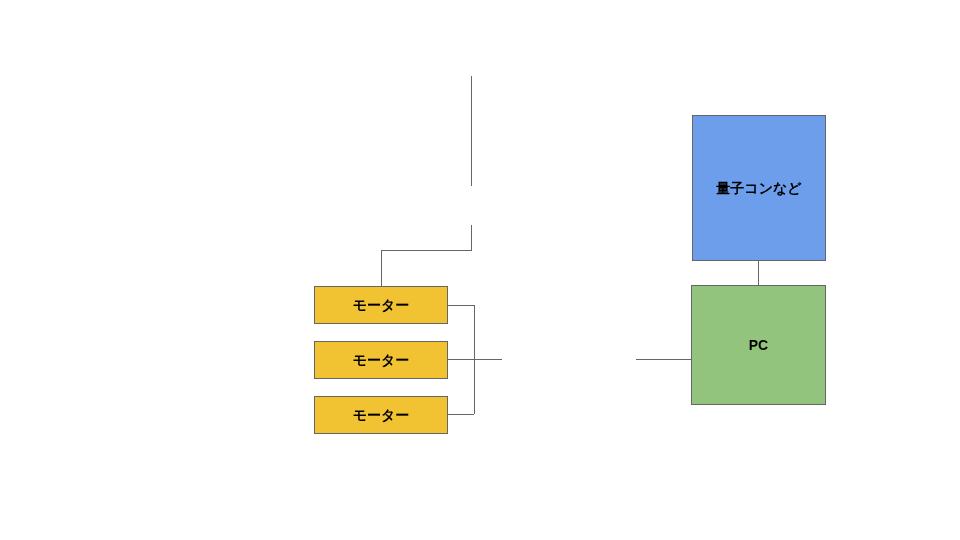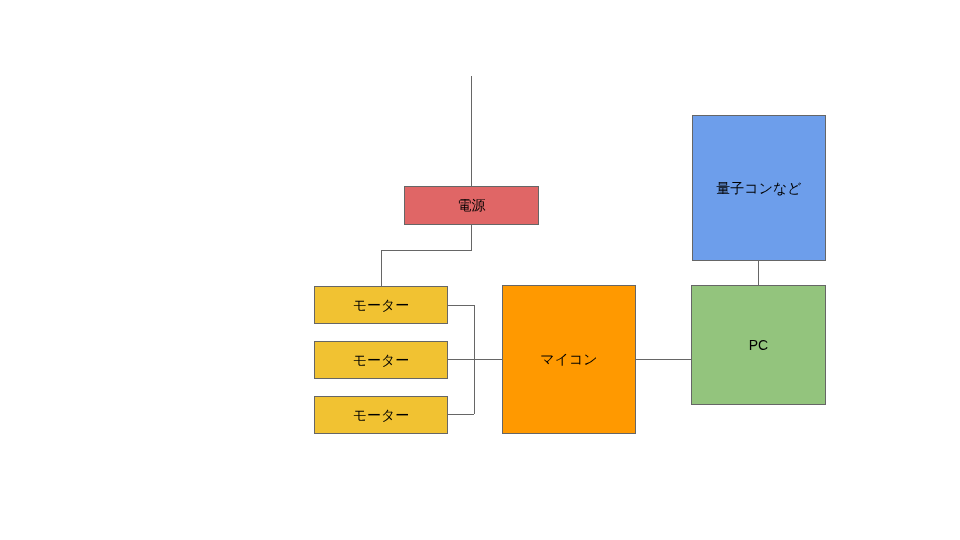--- a/index.html
+++ b/index.html
@@ -15,20 +15,21 @@
     overflow: hidden;
     font-family: "Liberation Sans", "DejaVu Sans", sans-serif;
   }
   .node {
     position: absolute;
     box-sizing: border-box;
     border: 1px solid #666666;
     display: flex;
     align-items: center;
     justify-content: center;
+    font-weight: bold;
   }
   .node-label {
     color: #000000;
     font-size: 14px;
     line-height: 1.2;
     white-space: nowrap;
     text-align: center;
   }
   .connector {
     position: absolute;
@@ -43,34 +44,28 @@
   <div class="connector" style="left: 471px; top: 225px; background: rgb(102, 102, 102); width: 1px; height: 25px;"></div>
   <div class="connector" style="left: 381px; top: 250px; background: rgb(102, 102, 102); width: 91px; height: 1px;"></div>
   <div class="connector" style="left: 381px; top: 250px; background: rgb(102, 102, 102); width: 1px; height: 36px;"></div>
   <div class="connector" style="left: 448px; top: 305px; background: rgb(102, 102, 102); width: 26px; height: 1px;"></div>
   <div class="connector" style="left: 474px; top: 305px; background: rgb(102, 102, 102); width: 1px; height: 109px;"></div>
   <div class="connector" style="left: 448px; top: 359px; background: rgb(102, 102, 102); width: 54px; height: 1px;"></div>
   <div class="connector" style="left: 448px; top: 414px; background: rgb(102, 102, 102); width: 26px; height: 1px;"></div>
   <div class="connector" style="left: 636px; top: 359px; background: rgb(102, 102, 102); width: 55px; height: 1px;"></div>
   <div class="connector" style="left: 758px; top: 261px; background: rgb(102, 102, 102); width: 1px; height: 24px;"></div>
 
-  <div class="node" style="left: 404px; top: 186px; width: 135px; height: 39px; background: rgb(224, 102, 102);">
-    <span class="node-label">電源</span>
-  </div>
   <div class="node" style="left: 314px; top: 286px; width: 134px; height: 38px; background: rgb(241, 194, 50);">
     <span class="node-label">モーター</span>
   </div>
   <div class="node" style="left: 314px; top: 341px; width: 134px; height: 38px; background: rgb(241, 194, 50);">
     <span class="node-label">モーター</span>
   </div>
   <div class="node" style="left: 314px; top: 396px; width: 134px; height: 38px; background: rgb(241, 194, 50);">
     <span class="node-label">モーター</span>
-  </div>
-  <div class="node" style="left: 502px; top: 285px; width: 134px; height: 149px; background: rgb(255, 153, 0);">
-    <span class="node-label">マイコン</span>
   </div>
   <div class="node" style="left: 691px; top: 285px; width: 135px; height: 120px; background: rgb(147, 196, 125);">
     <span class="node-label">PC</span>
   </div>
   <div class="node" style="left: 692px; top: 115px; width: 134px; height: 146px; background: rgb(109, 158, 235);">
     <span class="node-label">量子コンなど</span>
   </div>
 
 </div>
 

